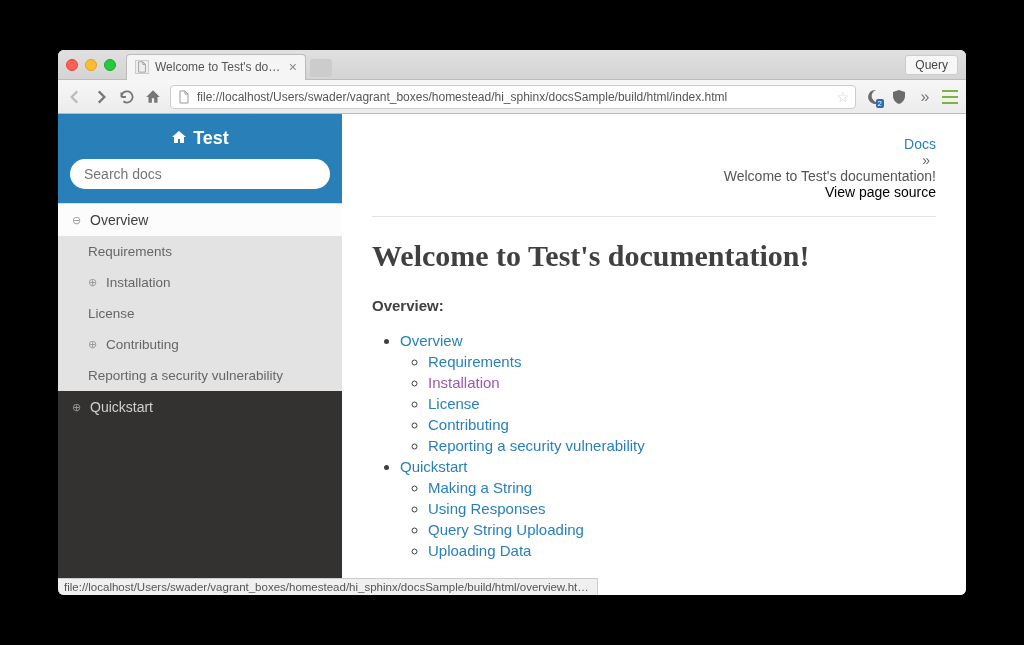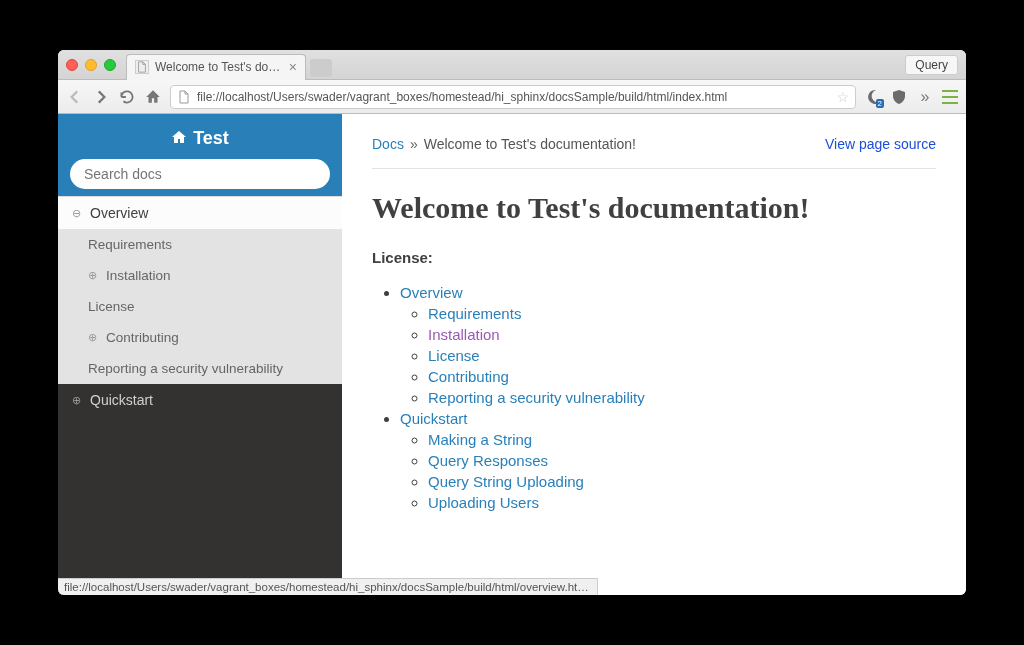--- a/index.html
+++ b/index.html
@@ -22,36 +22,36 @@
 .nav-btn.dis { color: #bbb; }
 .urlbox { flex: 1; height: 24px; background: #fff; border: 1px solid #ccc; border-radius: 4px; display: flex; align-items: center; padding: 0 6px; gap: 6px; font-size: 12px; color: #555; }
 .url-text { flex: 1; white-space: nowrap; overflow: hidden; }
 .star { color: #ccc; font-size: 14px; }
 .ext-icon { width: 18px; height: 18px; display: flex; align-items: center; justify-content: center; color: #666; position: relative; }
 .ext-badge { position: absolute; bottom: -2px; right: -2px; background: #2b6cb0; color: #fff; font-size: 8px; padding: 0 2px; border-radius: 2px; }
 .hamburger { width: 16px; height: 14px; display: flex; flex-direction: column; justify-content: space-between; }
 .hamburger span { height: 2px; background: #7cb342; }
 .viewport { flex: 1; display: flex; background: #fff; overflow: hidden; position: relative; }
 .sidebar { width: 284px; background: #343131; display: flex; flex-direction: column; color: #fff; }
-.side-head { background: #2980B9; padding: 14px 12px 7px; text-align: center; }
+.side-head { background: #2980B9; padding: 14px 12px 14px; text-align: center; }
 .proj-name { color: #fff; font-size: 18px; font-weight: 600; display: flex; align-items: center; justify-content: center; gap: 6px; margin-bottom: 10px; }
 .home-icon { font-size: 16px; }
 .searchbox { width: 100%; background: #fff; border: none; border-radius: 30px; padding: 7px 14px; font-size: 14px; color: #888; }
 .side-nav { flex: 1; }
 .nav-item { padding: 8px 14px; font-size: 14px; color: #bcbcbc; display: flex; align-items: center; gap: 6px; cursor: pointer; }
 .nav-item.l1.current { background: #fcfcfc; color: #404040; font-weight: 500; border-top: 1px solid #ddd; }
 .nav-item.l1.dark { background: #343131; color: #d0d0d0; }
 .nav-item.l2 { background: #e3e3e3; color: #666; padding-left: 30px; font-size: 13.5px; }
 .expand-icon { width: 12px; font-size: 11px; color: #999; }
 .content { flex: 1; padding: 22px 30px; overflow-y: auto; color: #404040; }
-.breadcrumb { display: flex; align-items: flex-end; font-size: 14px; margin-bottom: 6px; }
+.breadcrumb { display: flex; align-items: flex-end; font-size: 14px; margin-bottom: 6px; flex-direction: column; }
 .bc-link { color: #2980B9; }
 .bc-sep { margin: 0 6px; color: #666; }
 .bc-current { color: #555; }
-.view-source { margin-left: auto; color: #1d4ed8; font-size: 14px; }
+.view-source { margin-left: auto; color: #000000; font-size: 14px; }
 .bc-hr { border: none; border-bottom: 1px solid #e1e4e5; margin: 16px 0 22px; }
 h1 { font-size: 30px; font-weight: 700; color: #404040; font-family: "Roboto Slab", Georgia, serif; margin-bottom: 24px; }
 .contents-label { font-weight: 600; font-size: 15px; margin-bottom: 18px; }
 .toc { padding-left: 28px; font-size: 15px; }
 .toc li { list-style: disc; margin: 4px 0; }
 .toc ul { padding-left: 28px; margin: 4px 0; }
 .toc ul li { list-style: circle; }
 .toc a { color: #2980B9; text-decoration: none; }
 .toc a.visited { color: #9b59b6; }
 .statusbar { position: absolute; bottom: 0; left: 0; background: #f0f0f0; border: 1px solid #ccc; border-left: none; border-bottom: none; padding: 2px 6px; font-size: 11.5px; color: #555; max-width: 540px; white-space: nowrap; overflow: hidden; text-overflow: ellipsis; }
@@ -171,33 +171,33 @@
 
     <div class="content">
       <div class="breadcrumb">
         <a class="bc-link">Docs</a>
         <span class="bc-sep">»</span>
         <span class="bc-current">Welcome to Test's documentation!</span>
         <a class="view-source">View page source</a>
       </div>
       <hr class="bc-hr">
       <h1>Welcome to Test's documentation!</h1>
-      <p class="contents-label">License:</p>
+      <p class="contents-label">Overview:</p>
       <ul class="toc" id="toc">
           <li><a>Overview</a><ul>
               <li><a>Requirements</a></li>
               <li><a class="visited">Installation</a></li>
               <li><a>License</a></li>
               <li><a>Contributing</a></li>
               <li><a>Reporting a security vulnerability</a></li>
             </ul></li>
           <li><a>Quickstart</a><ul>
               <li><a>Making a String</a></li>
-              <li><a>Query Responses</a></li>
+              <li><a>Using Responses</a></li>
               <li><a>Query String Uploading</a></li>
-              <li><a>Uploading Users</a></li>
+              <li><a>Uploading Data</a></li>
             </ul></li>
         </ul>
     </div>
   </div>
 
   <div class="statusbar">file://localhost/Users/swader/vagrant_boxes/homestead/hi_sphinx/docsSample/build/html/overview.html#lic</div>
 </div>
 
 </body></html>

